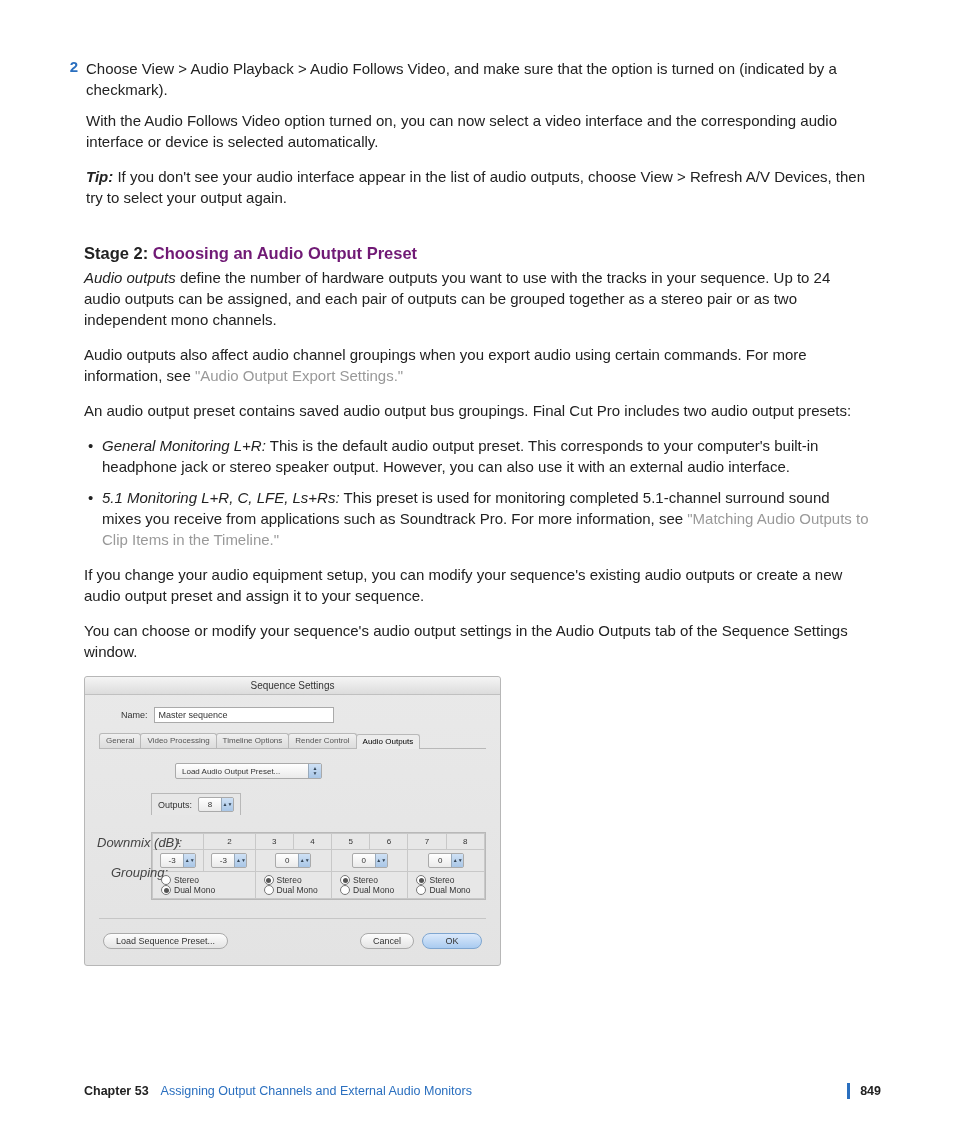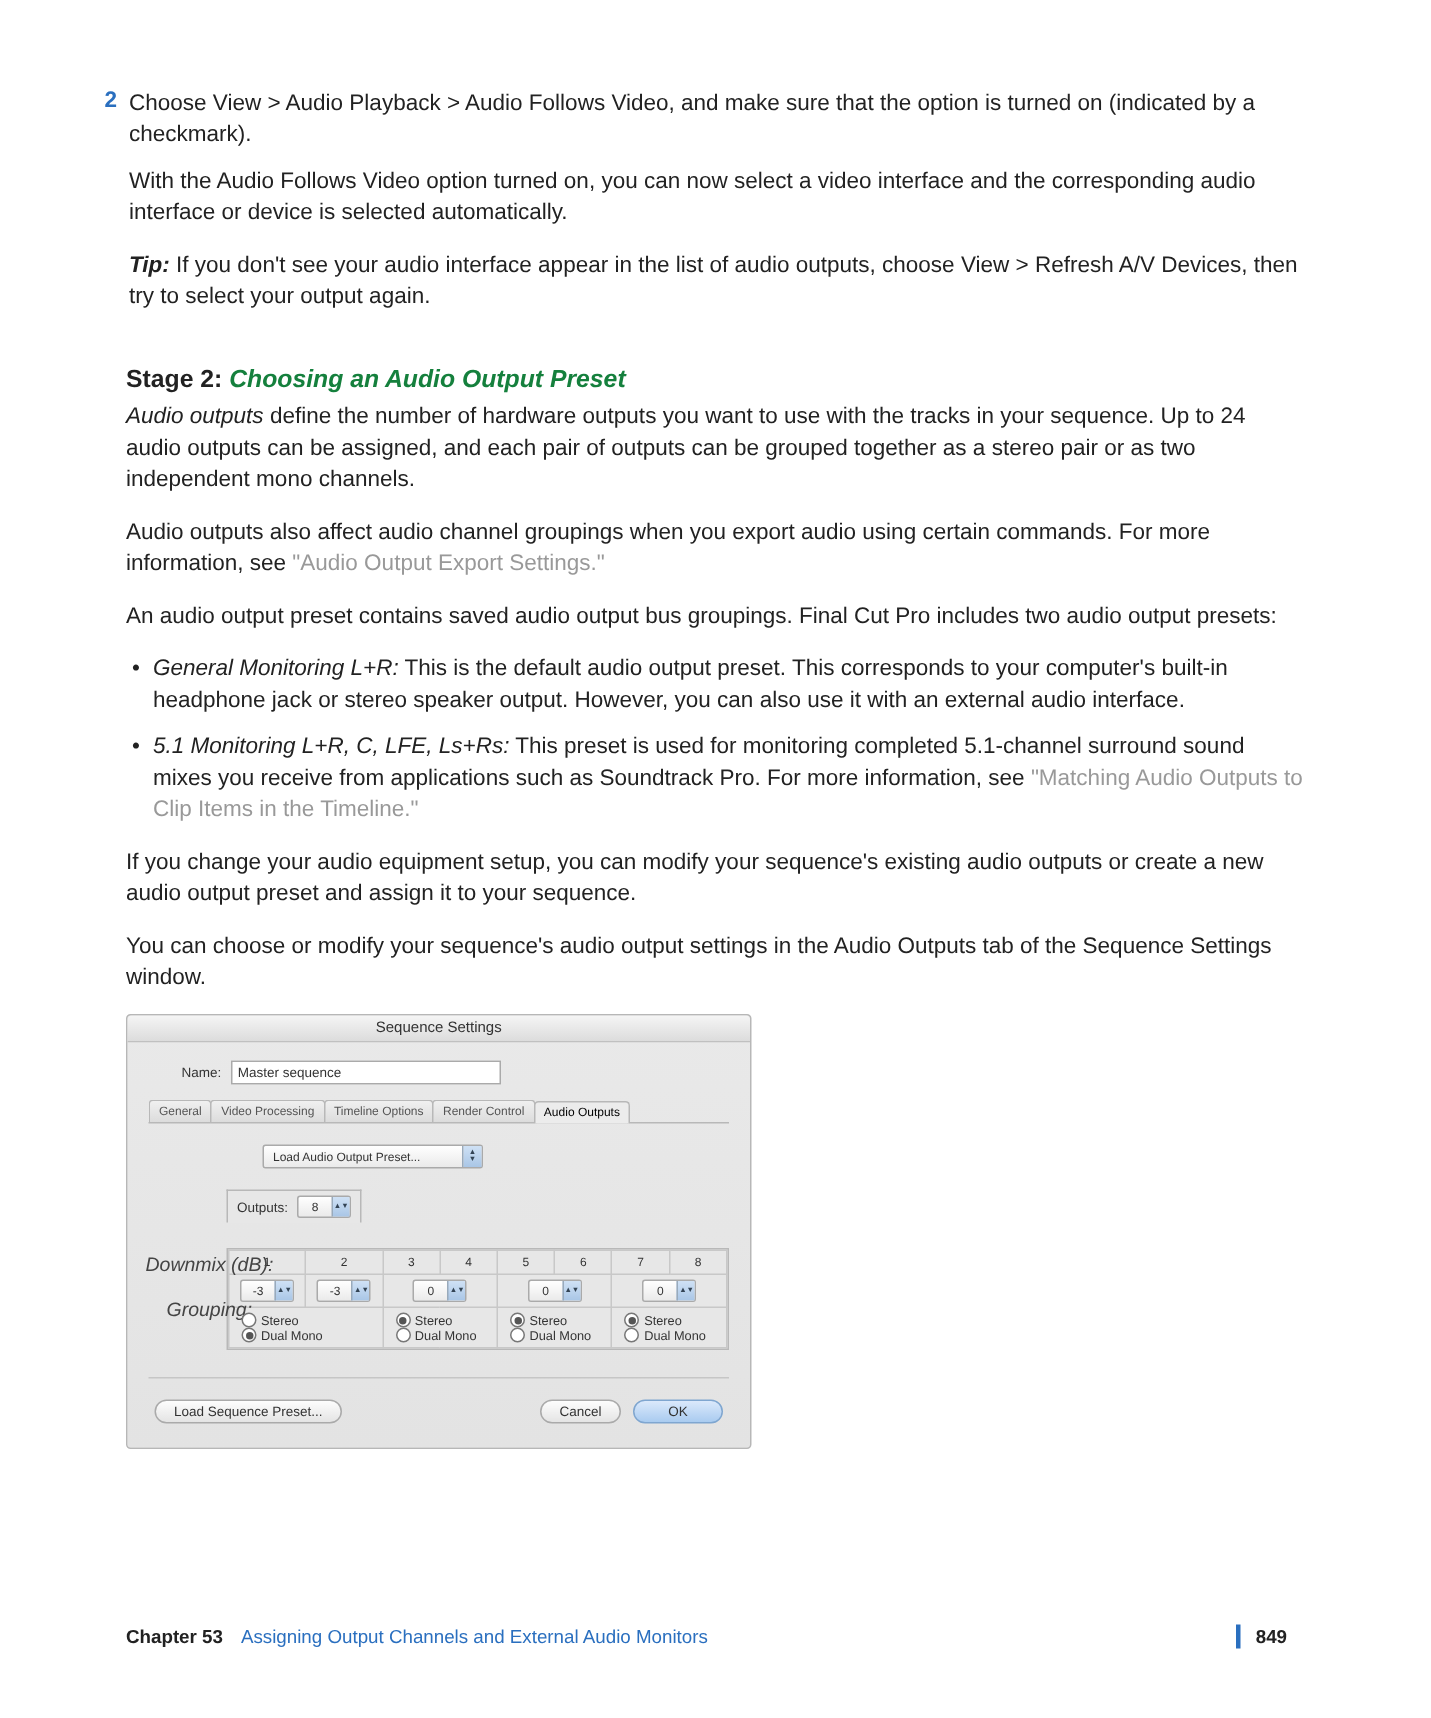--- a/index.html
+++ b/index.html
@@ -45,22 +45,21 @@
   .tip-label {
     font-style: italic;
     font-weight: bold;
   }
   .heading {
     margin: 22px 0 4px 0;
     font-size: 16.5px;
     font-weight: bold;
   }
   .heading .blue {
-    color: #15803d;
-    font-style: italic;
+    color: #701a75;
   }
   .italic {
     font-style: italic;
   }
   .grey-link {
     color: #999;
   }
   ul.bullets {
     margin: 0 0 14px 0;
     padding-left: 18px;
@@ -75,21 +74,21 @@
     content: "•";
     position: absolute;
     left: -14px;
     top: 0;
   }
   
   .footer {
     position: absolute;
     bottom: 46px;
     left: 84px;
-    right: 96px;
+    right: 73px;
     font-size: 12.5px;
     display: flex;
     align-items: center;
   }
   .footer .chap {
     font-weight: bold;
     margin-right: 12px;
   }
   .footer .title {
     color: #2a6fbf;

